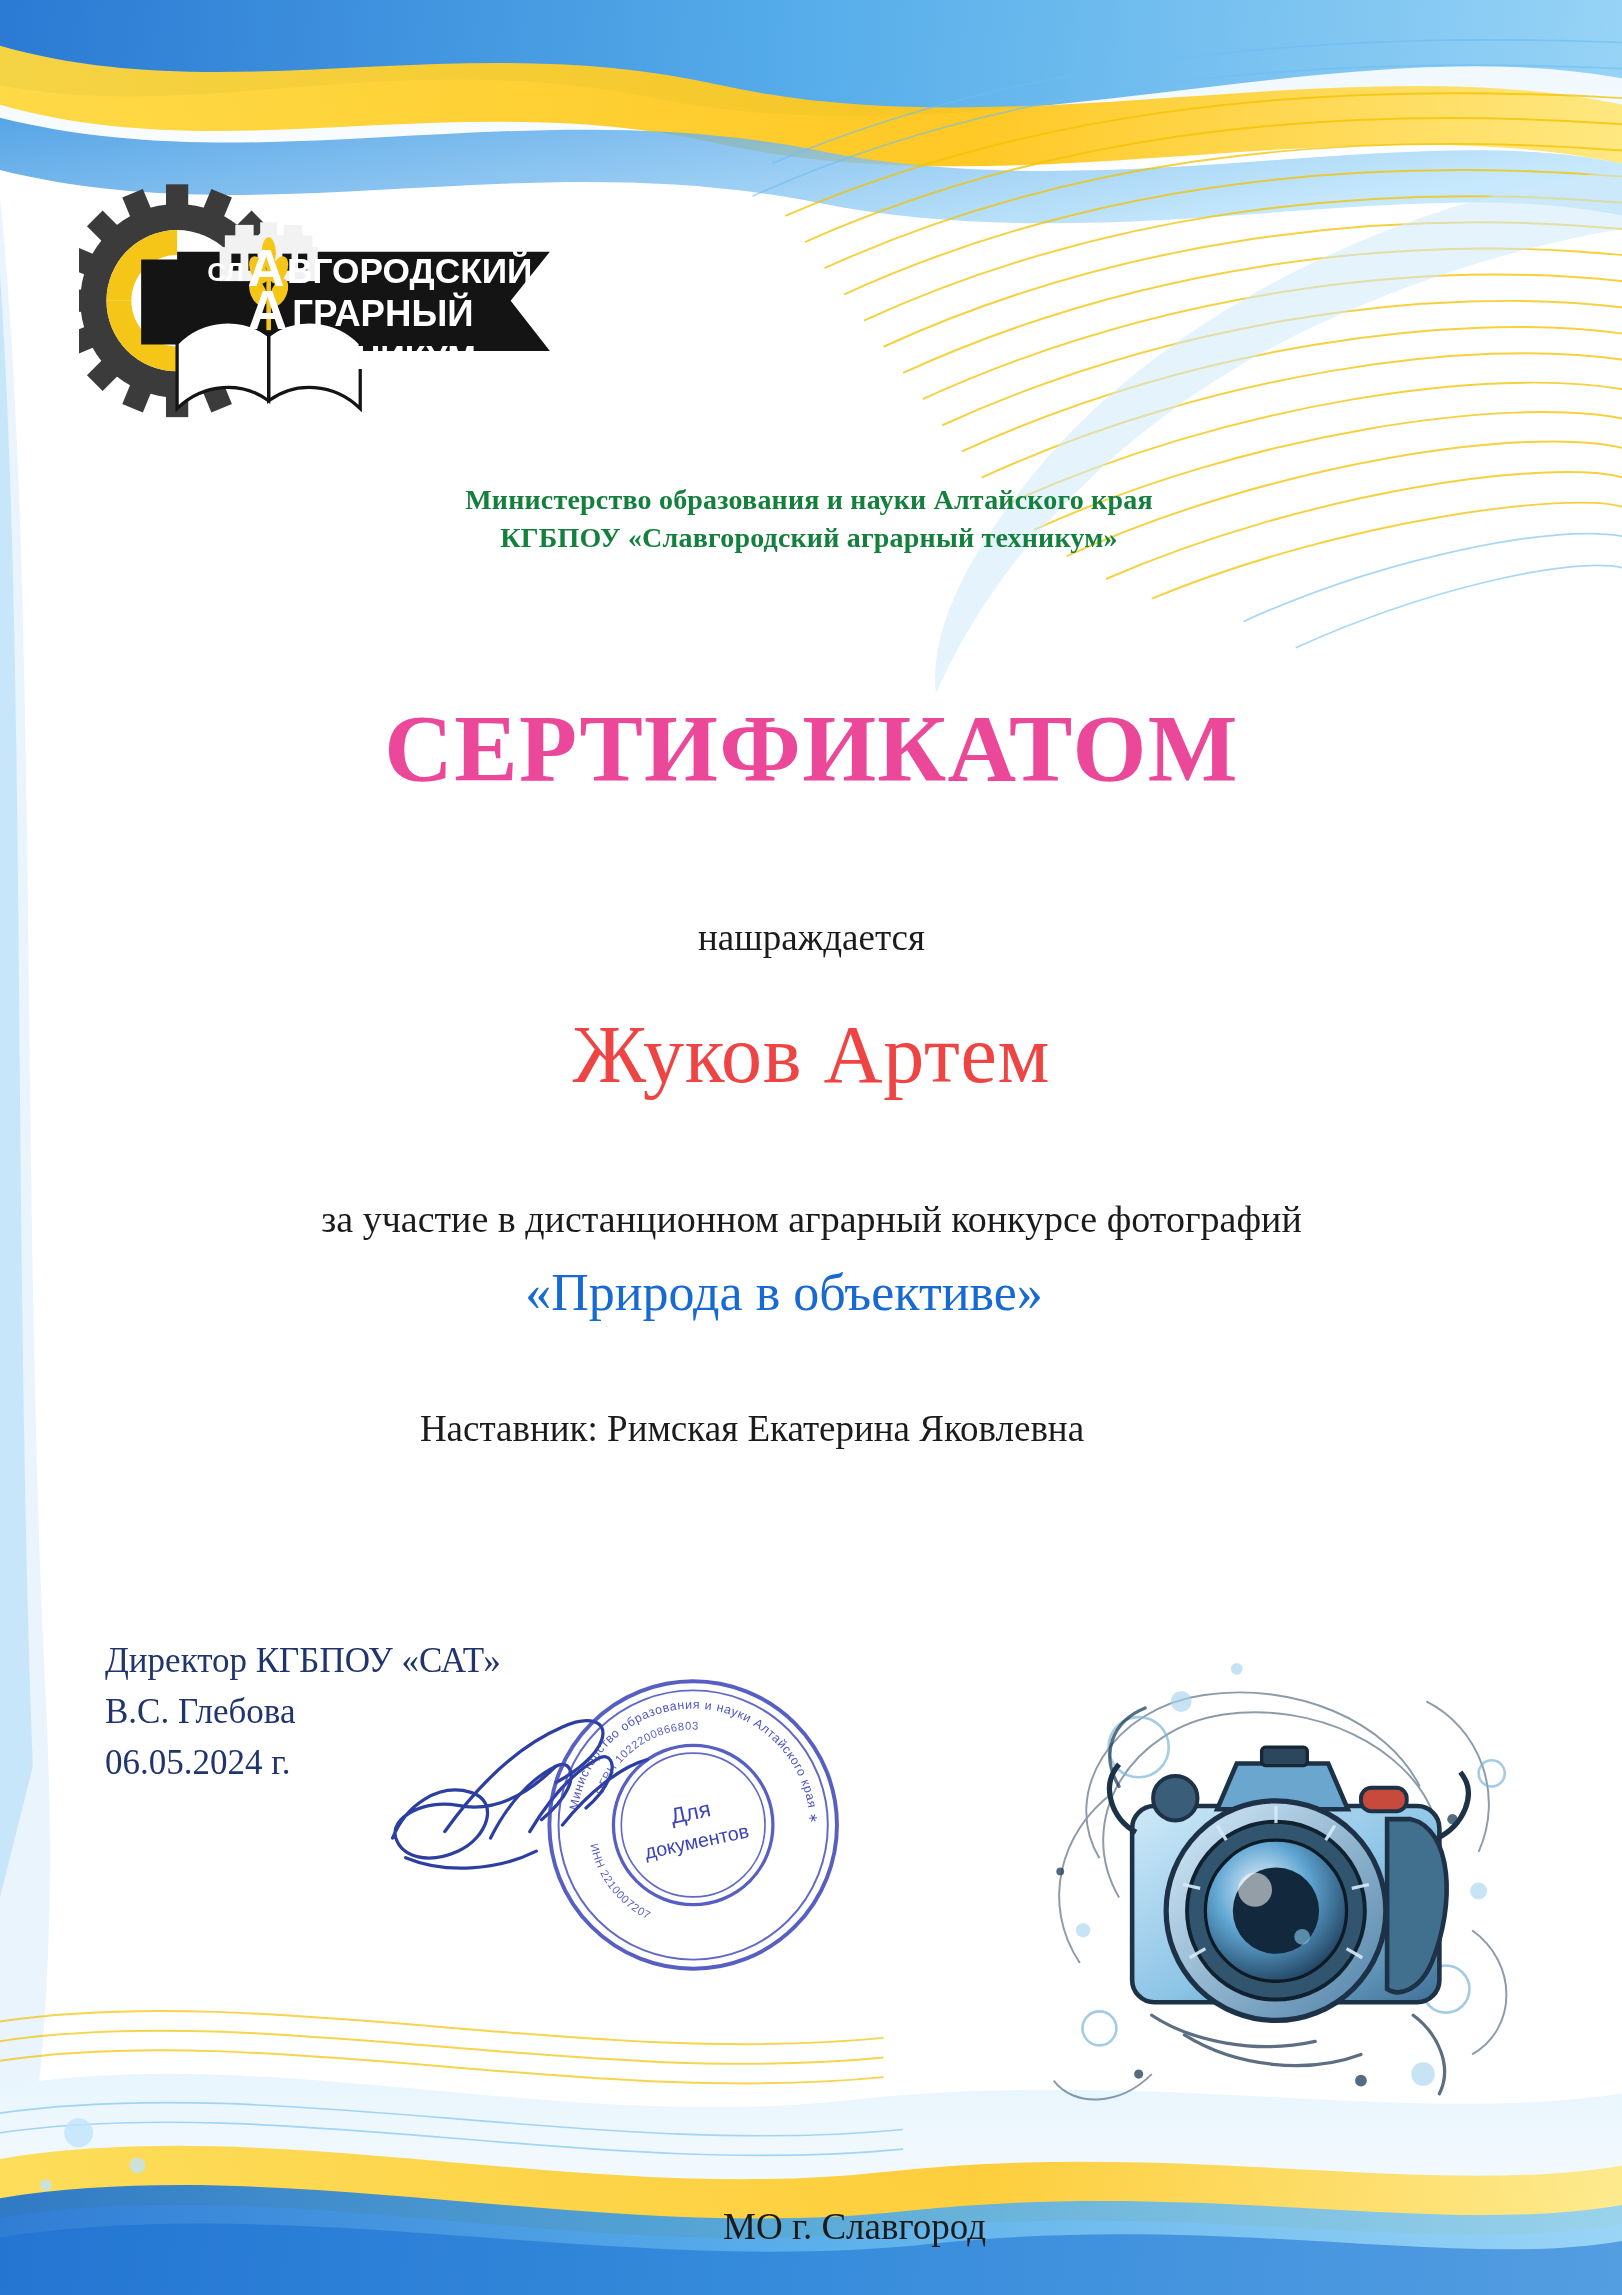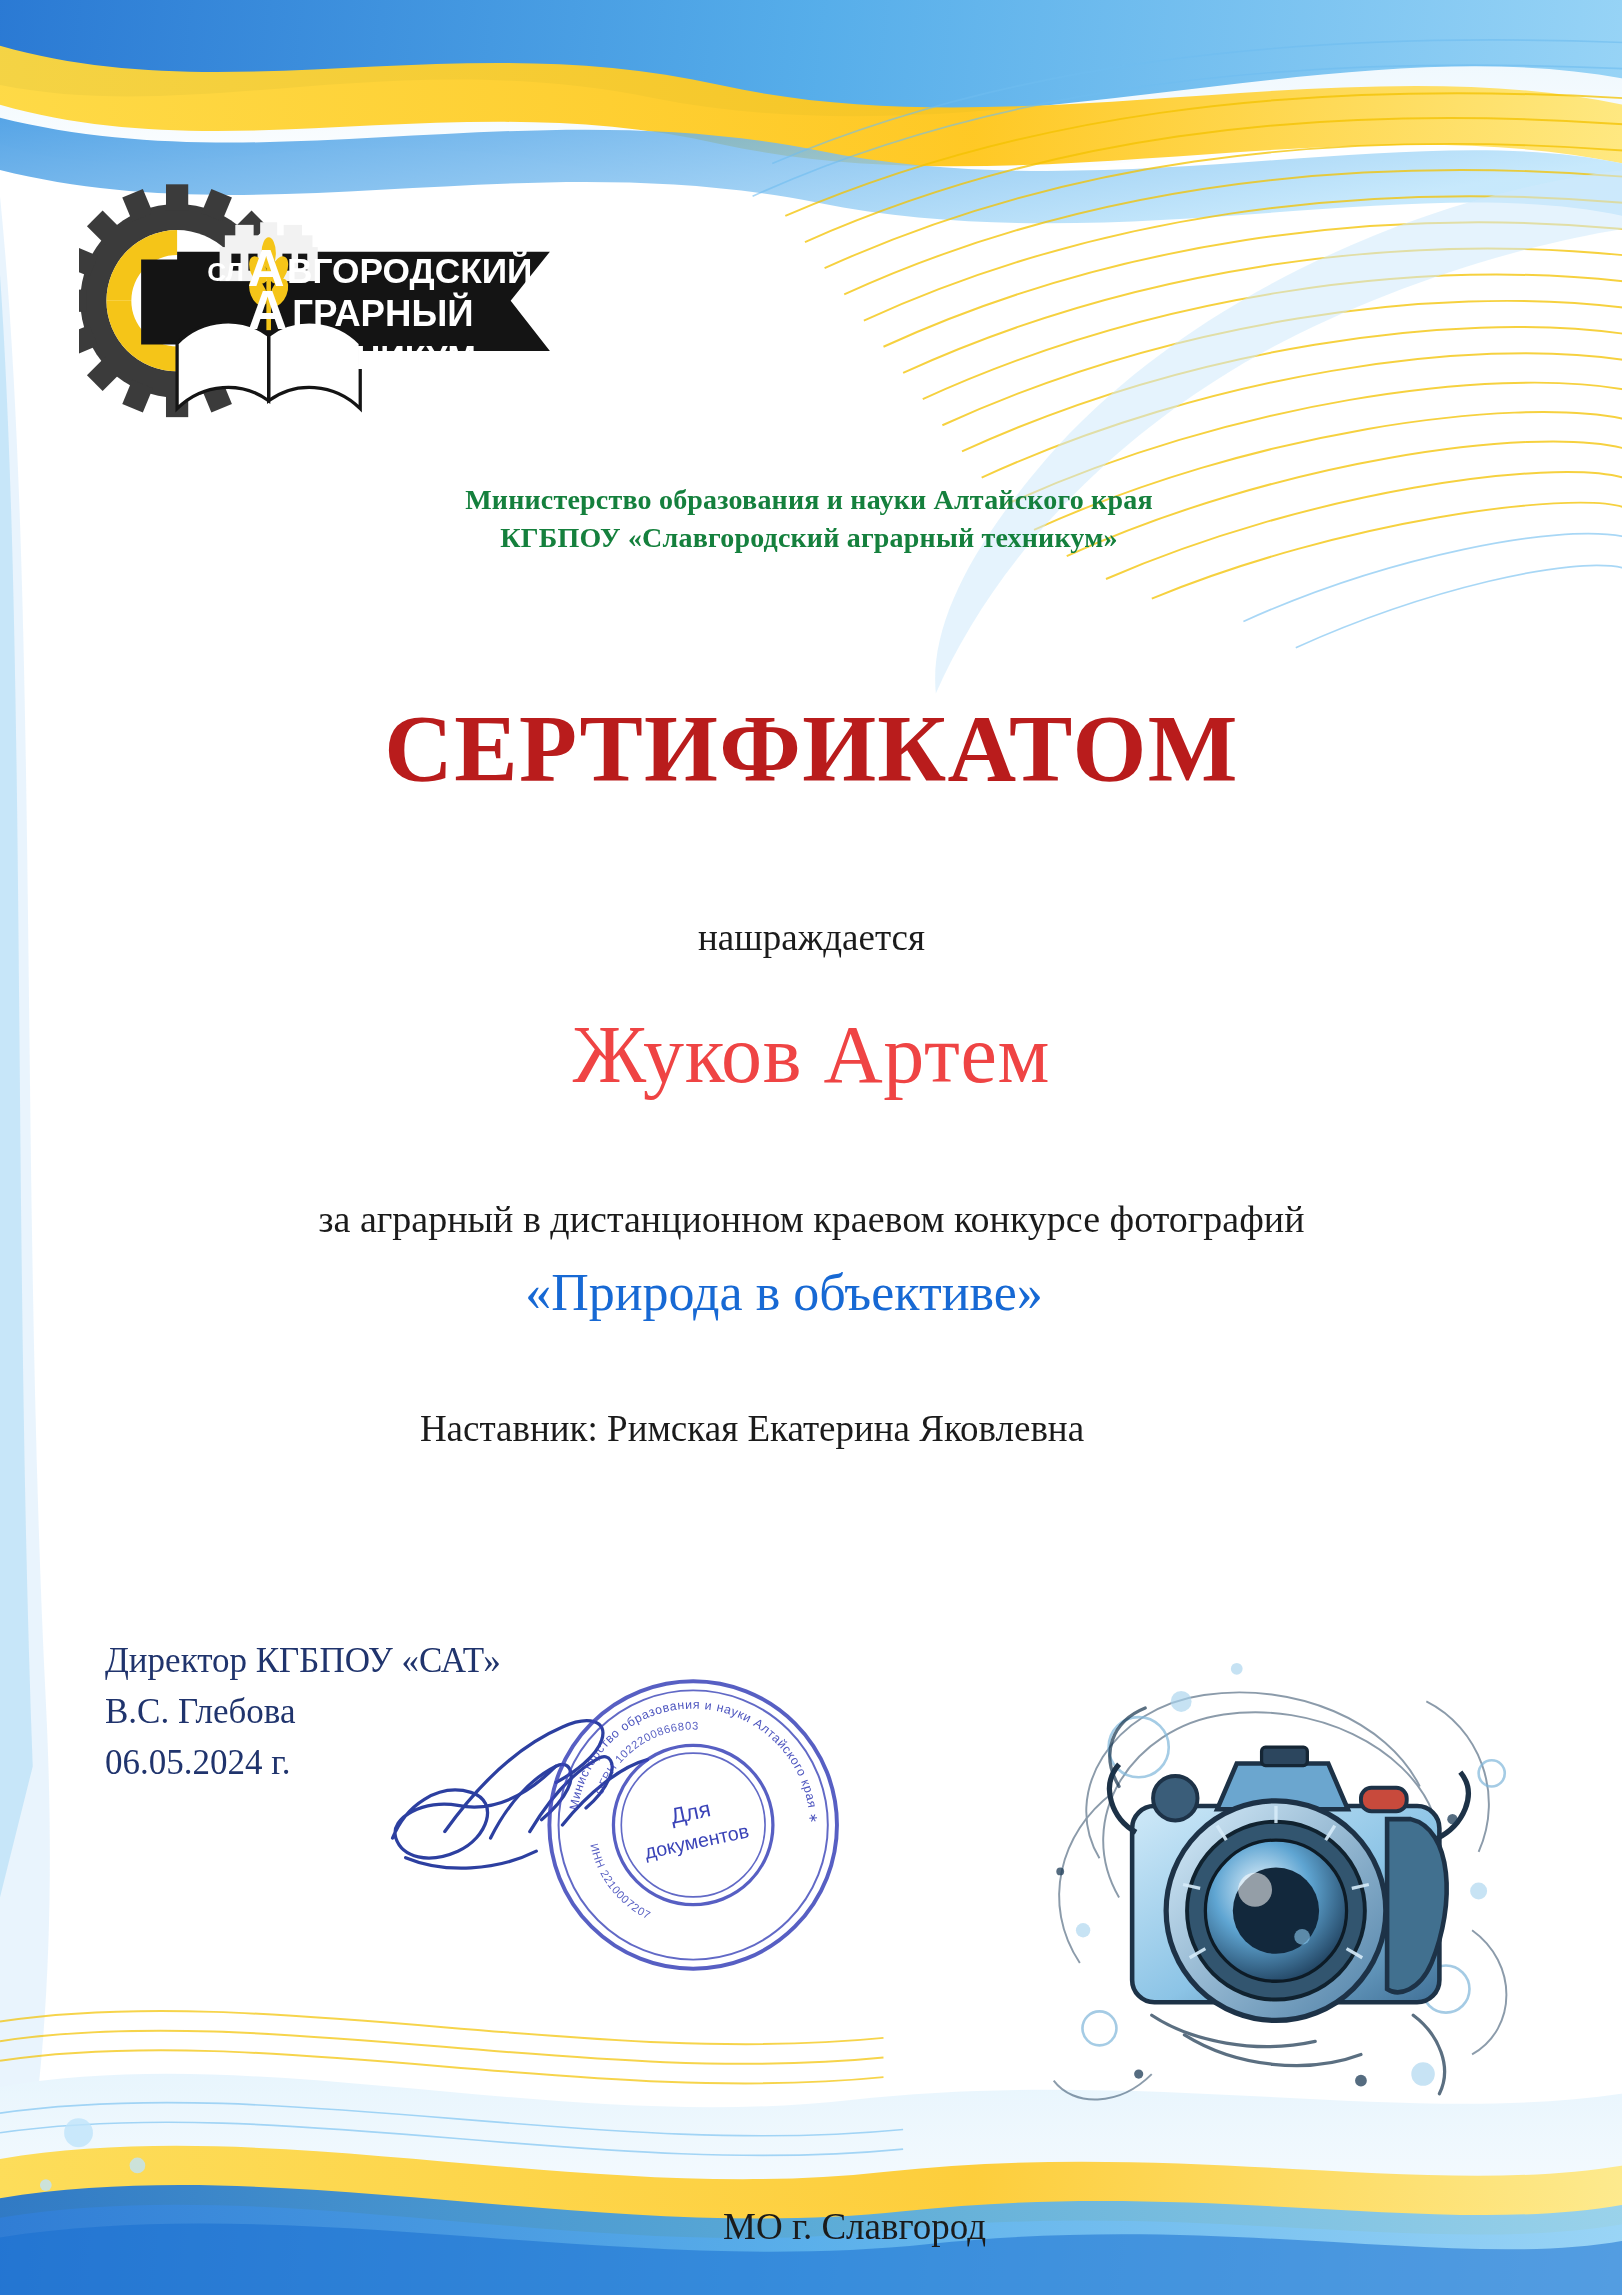--- a/index.html
+++ b/index.html
@@ -52,21 +52,21 @@
     color: #15803d;
     letter-spacing: 0.2px;
   }
 
   .cert-title {
     position: absolute;
     top: 694px;
     width: 1623px;
     font-size: 95px;
     font-weight: bold;
-    color: #b91c1c;
+    color: #ec4899;
     letter-spacing: 1.3px;
   }
 
   .awarded-to {
     position: absolute;
     top: 916px;
     width: 1623px;
     font-size: 37px;
     color: #1b1b1b;
   }
@@ -307,21 +307,21 @@
     <div>Министерство  образования и науки Алтайского края</div>
     <div>КГБПОУ «Славгородский аграрный техникум»</div>
   </div>
 
   <div class="cert-title">СЕРТИФИКАТОМ</div>
 
   <div class="awarded-to">нашраждается</div>
 
   <div class="recipient">Жуков Артем</div>
 
-  <div class="reason">за аграрный в дистанционном краевом конкурсе фотографий</div>
+  <div class="reason">за участие в дистанционном аграрный конкурсе фотографий</div>
 
   <div class="contest-name">«Природа в объективе»</div>
 
   <div class="mentor">Наставник: Римская Екатерина Яковлевна</div>
 </div>
 
 <div class="signature-block">
   <div class="line-dark">Директор КГБПОУ «САТ»</div>
   <div class="line-dark">В.С. Глебова</div>
   <div class="line-dark">06.05.2024 г.</div>

